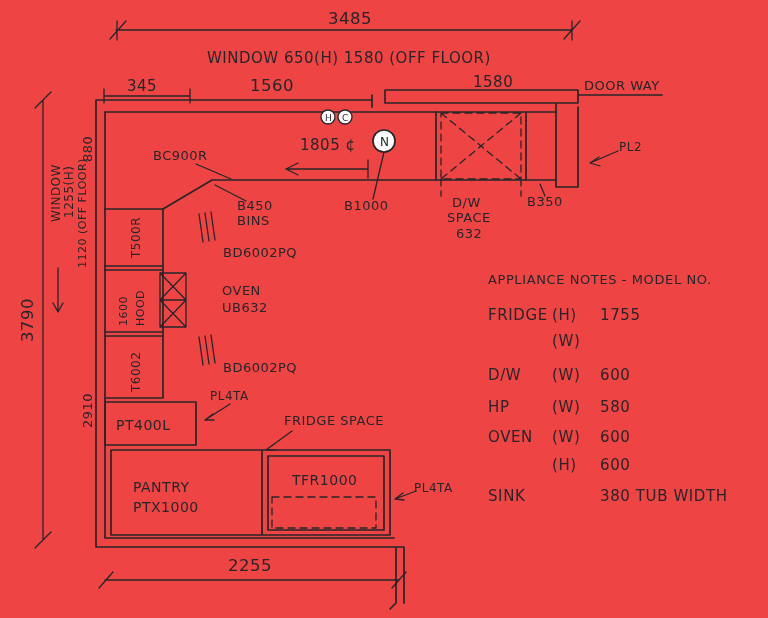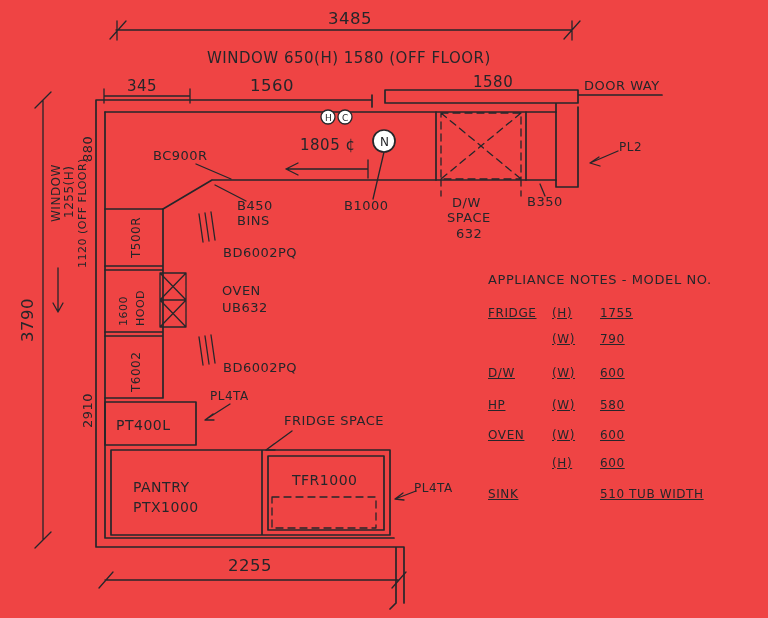--- a/index.html
+++ b/index.html
@@ -8,21 +8,21 @@
   svg{position:absolute;left:0;top:0;}
   svg text{font-family:"DejaVu Sans",sans-serif;fill:#26262a;letter-spacing:.5px;}
   .s9{font-size:9px}.s11{font-size:11px}.s12{font-size:12px}.s13{font-size:13px}
   .s14{font-size:14px}.s15{font-size:15px}.s16{font-size:16.5px}
   path,line,circle,rect{stroke:#26262a;fill:none;stroke-width:1.7;stroke-linecap:round;stroke-linejoin:round;}
   .thin{stroke-width:1.3;}
   .dash{stroke-dasharray:7 5;}
   .fillw{fill:#ffffff;}
   .notes{position:absolute;left:488px;top:272px;width:272px;height:260px;letter-spacing:.6px;}
   .notes .heading{font-size:13px;white-space:nowrap;}
-  .note-row{position:absolute;left:0;right:0;display:grid;grid-template-columns:64px 48px 1fr;font-size:12px;text-decoration:underline;}
+  .note-row{position:absolute;left:0;right:0;display:grid;grid-template-columns:64px 48px 1fr;font-size:15px;}
 </style>
 </head>
 <body>
 
 <div class="canvas">
 
 <svg width="768" height="618" viewBox="0 0 768 618">
 
   <g>
     <path d="M96,100 L372,100 M96,100 L96,547 M105,112 L105,538 M105,538 L394,538 M96,547 L404,547 M396,547 L396,603 M404,547 L404,603 M396,603 L390,609 M385,90 L578,90 M385,103 L578,103 M385,90 L385,103 M578,90 L578,103 M372,95 L372,107 M578,95 L662,95 M556,103 L556,187 M578,107 L578,187 M556,187 L578,187"></path>
@@ -125,21 +125,20 @@
 <div class="notes">
   <div class="heading">APPLIANCE NOTES - MODEL NO.</div>
   <div class="note-row" style="top:34px">
     <span>FRIDGE</span>
     <span>(H)</span>
     <span>1755</span>
   </div>
   <div class="note-row" style="top:60px">
     <span></span>
     <span>(W)</span>
-    <span>790</span>
   </div>
   <div class="note-row" style="top:94px">
     <span>D/W</span>
     <span>(W)</span>
     <span>600</span>
   </div>
   <div class="note-row" style="top:126px">
     <span>HP</span>
     <span>(W)</span>
     <span>580</span>
@@ -150,17 +149,17 @@
     <span>600</span>
   </div>
   <div class="note-row" style="top:184px">
     <span></span>
     <span>(H)</span>
     <span>600</span>
   </div>
   <div class="note-row" style="top:215px">
     <span>SINK</span>
     <span></span>
-    <span>510 TUB WIDTH</span>
+    <span>380 TUB WIDTH</span>
   </div>
 </div>
 
 </div>
 
 </body></html>

